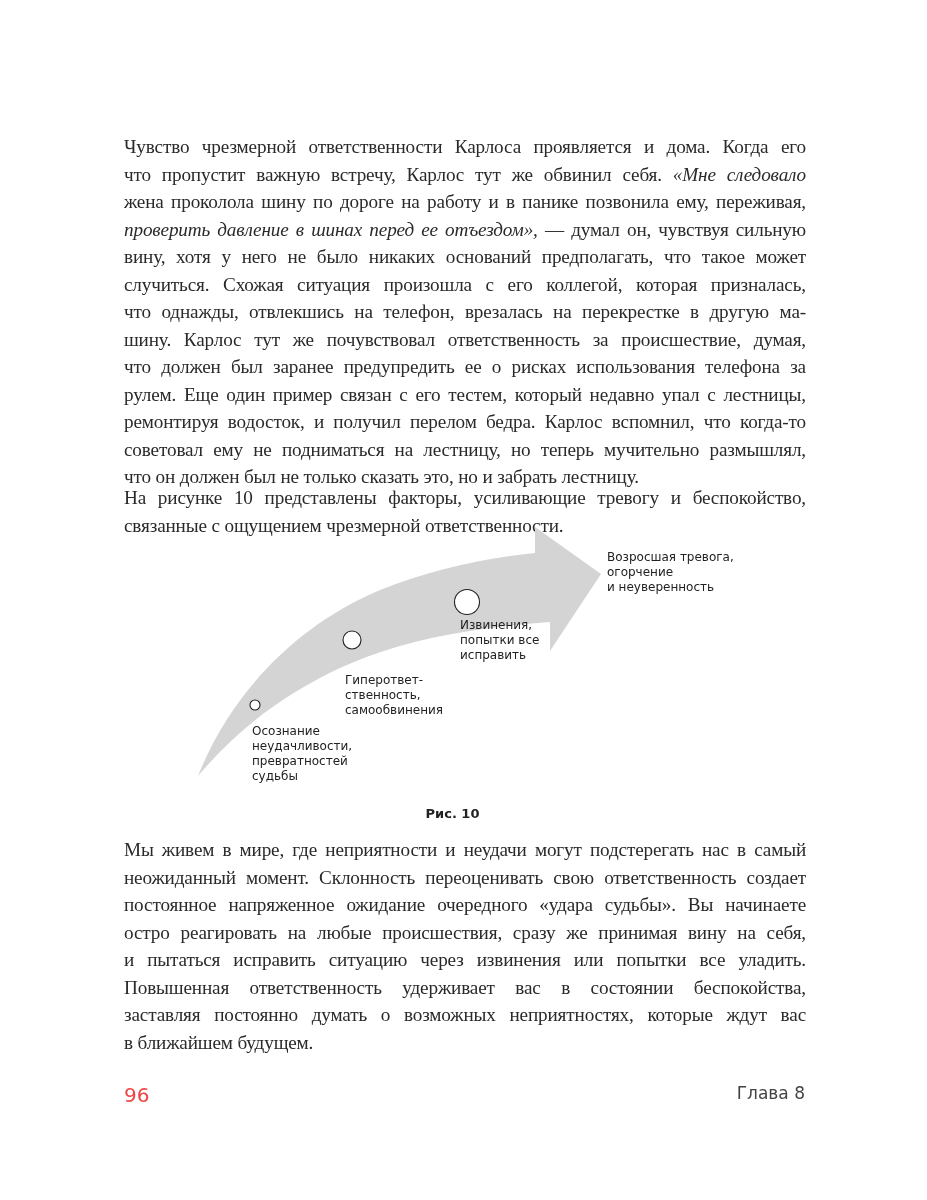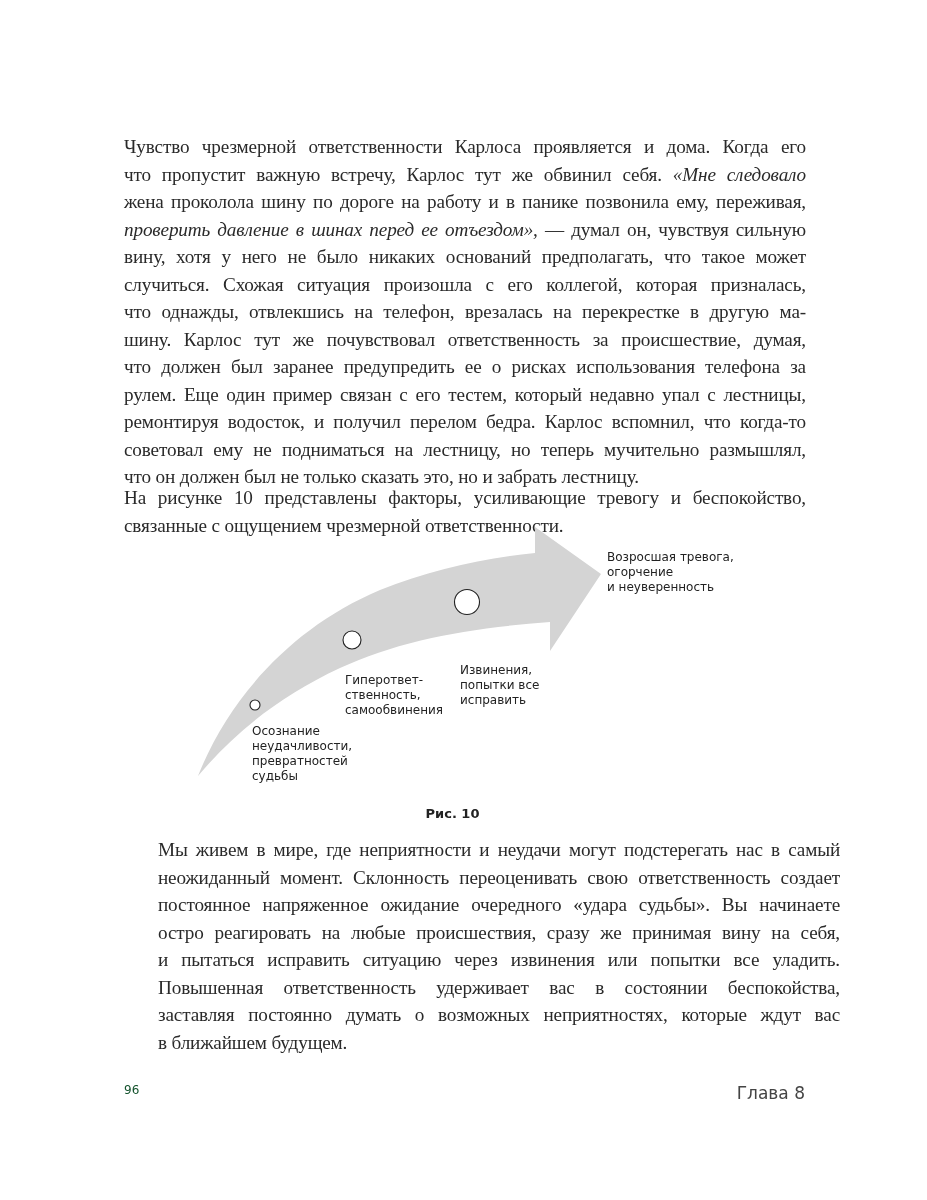--- a/index.html
+++ b/index.html
@@ -9,35 +9,35 @@
     position: absolute; left: 124px; width: 682px;
     font-family: "Liberation Serif", "DejaVu Serif", serif;
     font-size: 19.2px; line-height: 27.5px; color: #2a2a2a;
     text-align: justify; text-align-last: left; margin: 0;
   }
   .para .line { display: block; text-align: justify; text-align-last: justify; white-space: nowrap; letter-spacing: -0.15px; }
   .para .line.last { text-align-last: left; }
   .para em { font-style: italic; }
   #p1 { top: 133px; }
   #p2 { top: 484px; }
-  #p3 { top: 836px; margin-left: 34px; }
+  #p3 { top: 836px; }
   .figure { position: absolute; left: 0; top: 0; width: 927px; height: 850px; pointer-events: none; }
   .fig-label {
     position: absolute; font-family: "DejaVu Sans", "Liberation Sans", sans-serif;
     font-size: 12px; line-height: 15px; color: #222; white-space: pre-line;
   }
   .caption {
     position: absolute; left: 0; width: 905px; top: 806px; text-align: center;
     font-family: "DejaVu Sans", "Liberation Sans", sans-serif;
     font-weight: bold; font-size: 13px; color: #222;
   }
   .footer-num {
     position: absolute; left: 124px; top: 1083px;
     font-family: "DejaVu Sans", "Liberation Sans", sans-serif;
-    font-size: 12px; color: #14532d;
+    font-size: 20px; color: #ef4444;
   }
   .footer-chapter {
     position: absolute; right: 122px; top: 1083px;
     font-family: "DejaVu Sans", "Liberation Sans", sans-serif;
     font-size: 17px; color: #444;
   }
 </style>
 </head>
 <body>
 
@@ -80,21 +80,21 @@
       <circle cx="467" cy="602" r="12.5" fill="#ffffff" stroke="#222" stroke-width="1.1"></circle>
     </svg>
 
     <div class="fig-label" style="left:252px; top:724px;">Осознание
 неудачливости,
 превратностей
 судьбы</div>
     <div class="fig-label" style="left:345px; top:673px;">Гиперответ-
 ственность,
 самообвинения</div>
-    <div class="fig-label" style="left:460px; top:663px;">Извинения,
+    <div class="fig-label" style="left:460px; top:618px;">Извинения,
 попытки все
 исправить</div>
     <div class="fig-label" style="left:607px; top:550px;">Возросшая тревога,
 огорчение
 и неуверенность</div>
   </div>
 
   <div class="caption">Рис. 10</div>
 
   <div class="para" id="p3">

